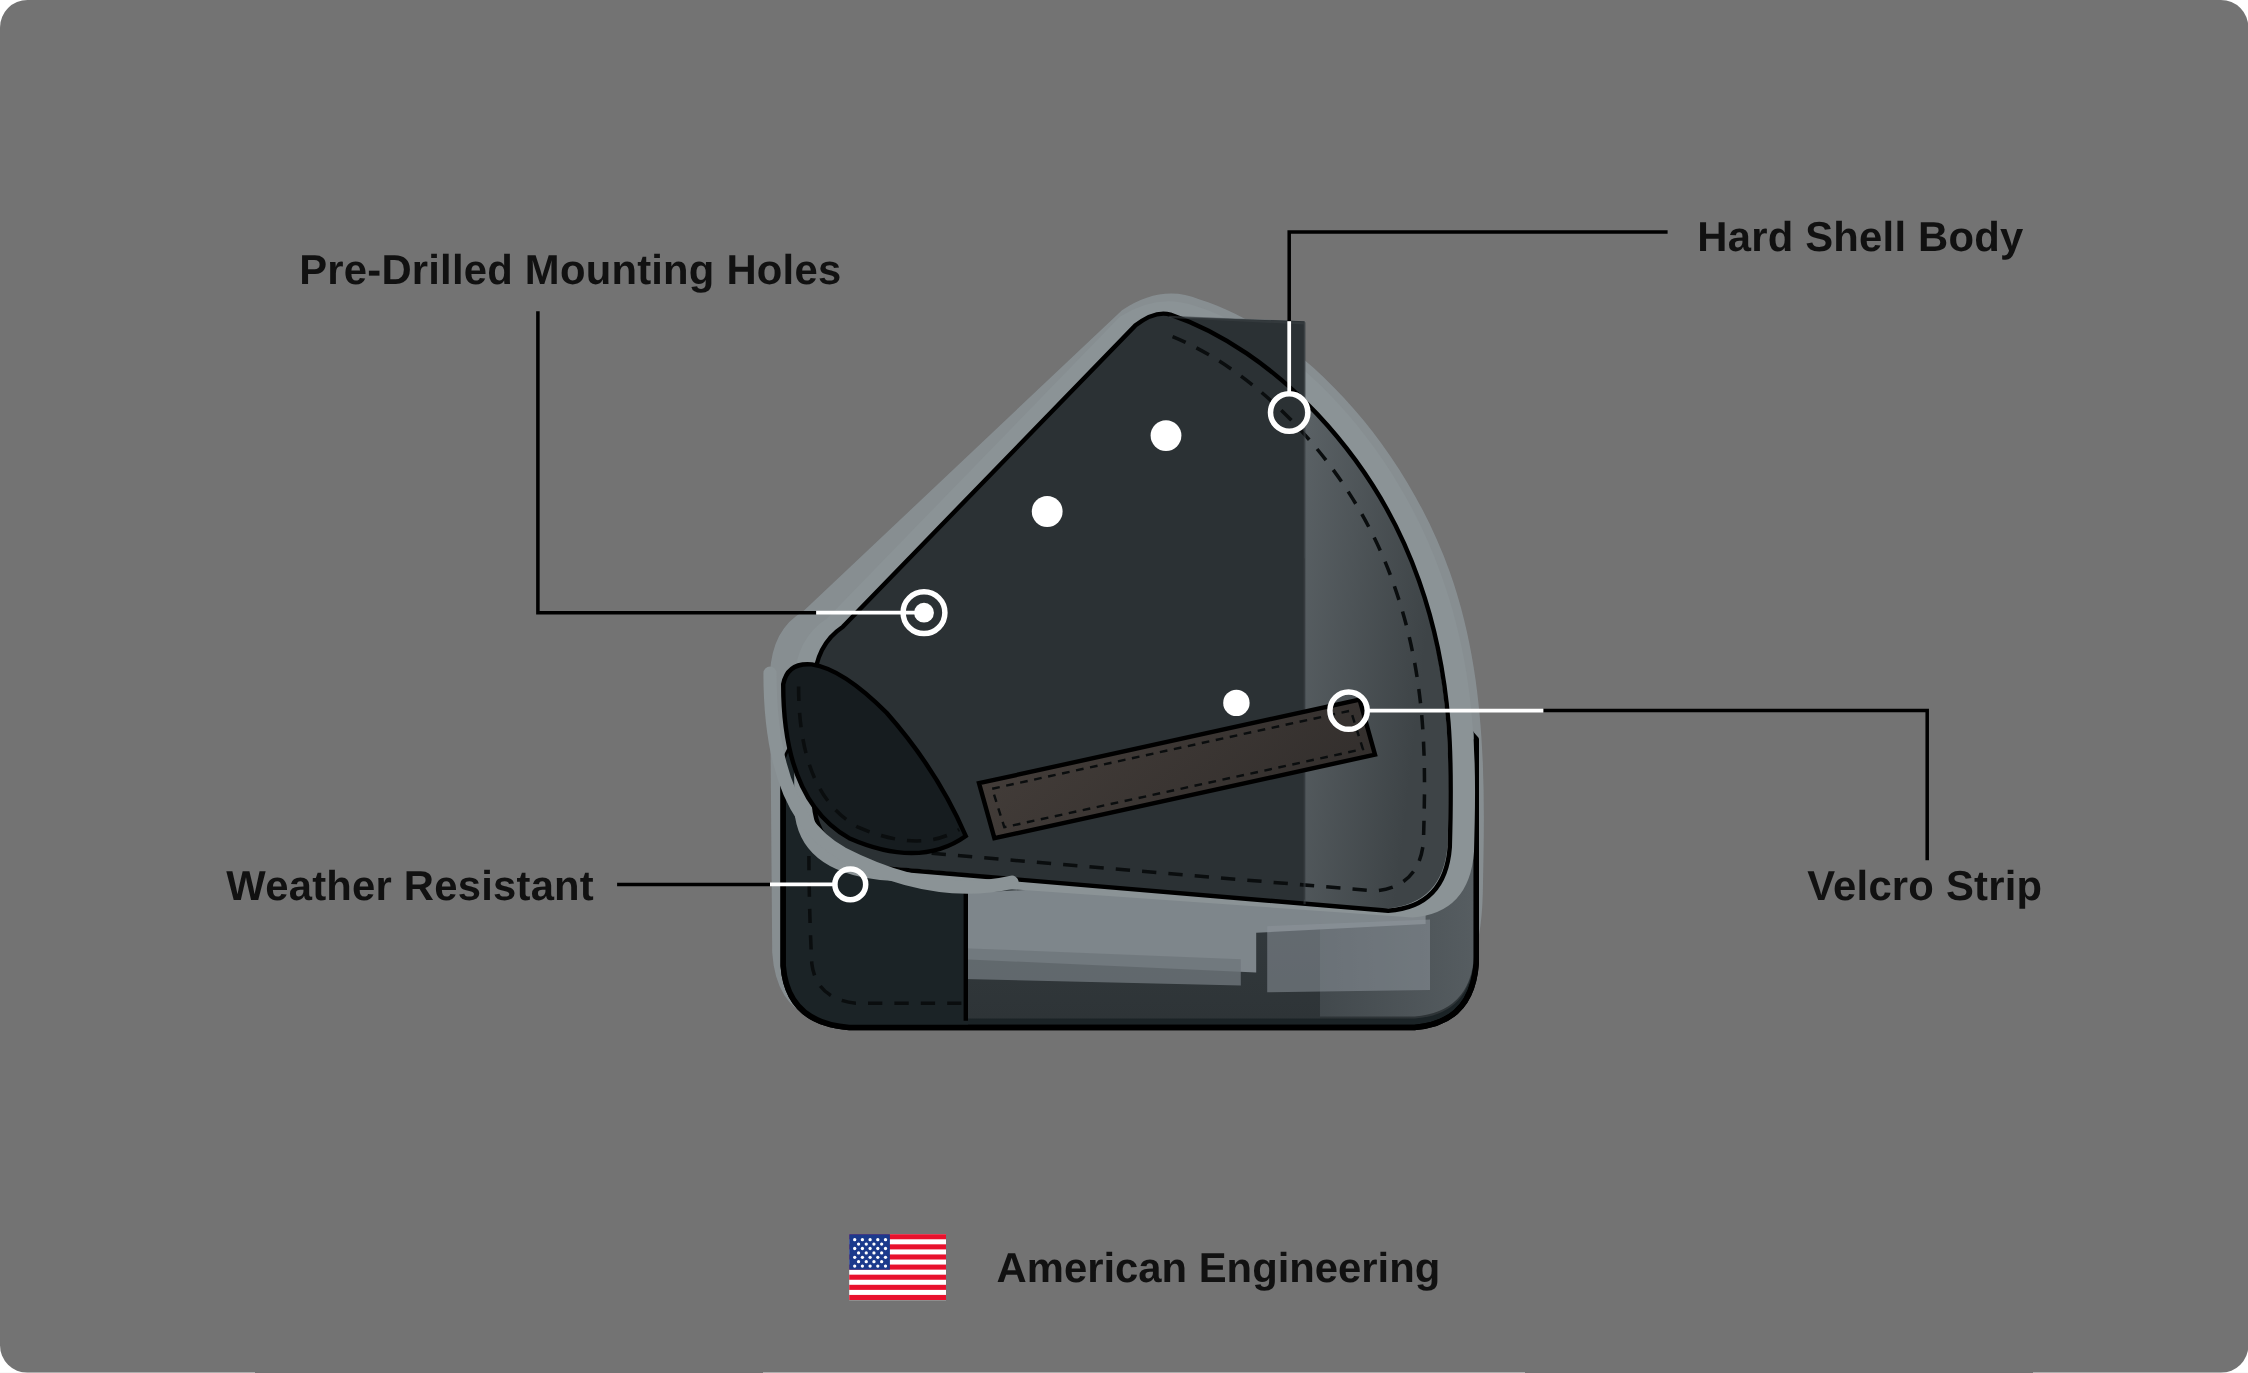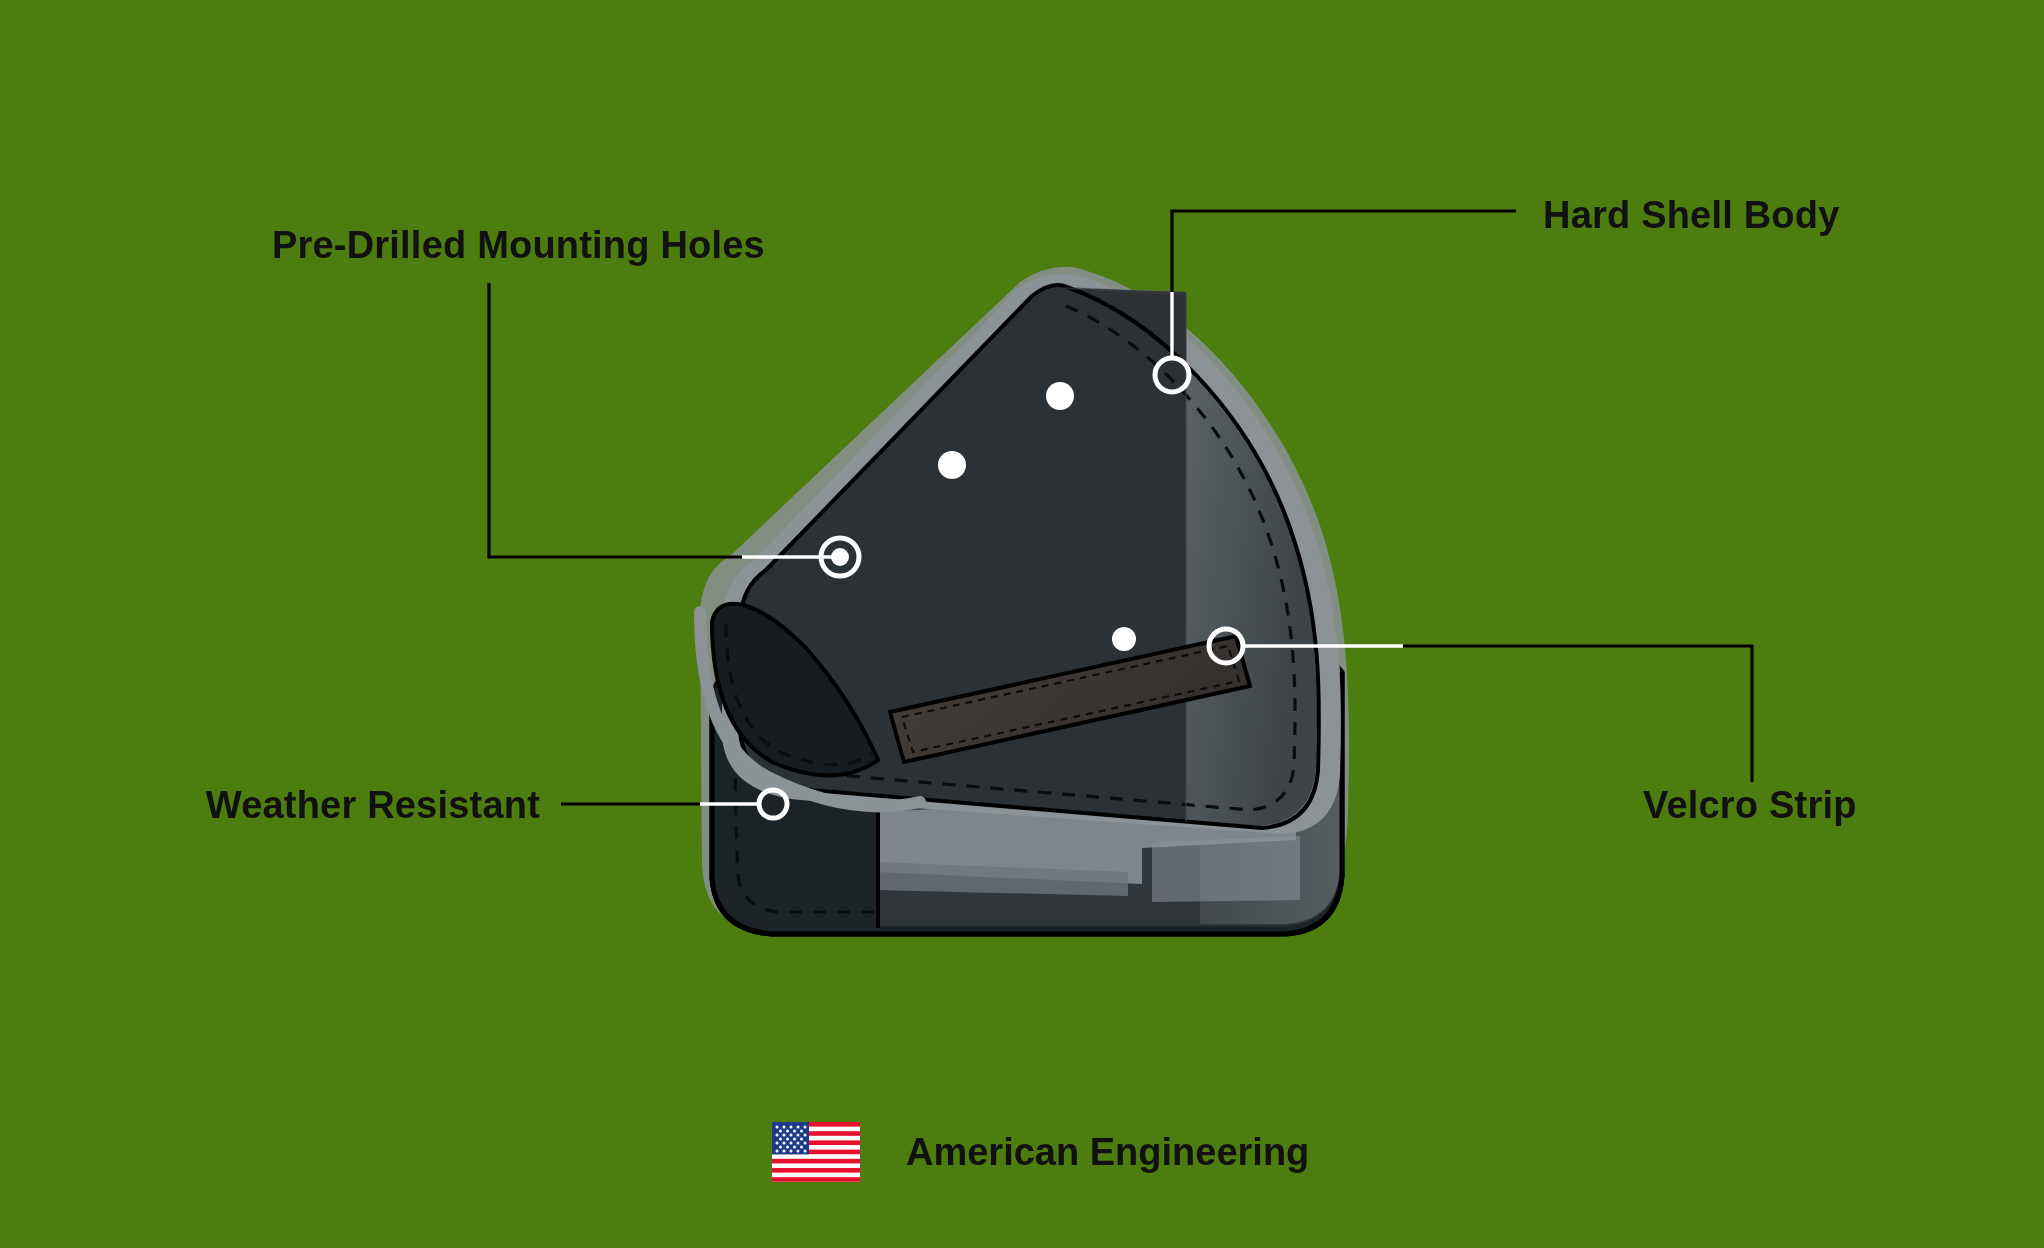--- a/index.html
+++ b/index.html
@@ -8,22 +8,23 @@
     padding: 0;
     background: #ffffff;
   }
   body {
     font-family: "Liberation Sans", sans-serif;
   }
   #stage {
     position: relative;
     width: 2044px;
     height: 1248px;
-    background: #4d7c0f;
+    background: #737373;
     overflow: hidden;
+    border-radius: 25px;
   }
   #diagram-svg {
     position: absolute;
     top: 0;
     left: 0;
     width: 2044px;
     height: 1248px;
     display: block;
   }
   .callout-text {

